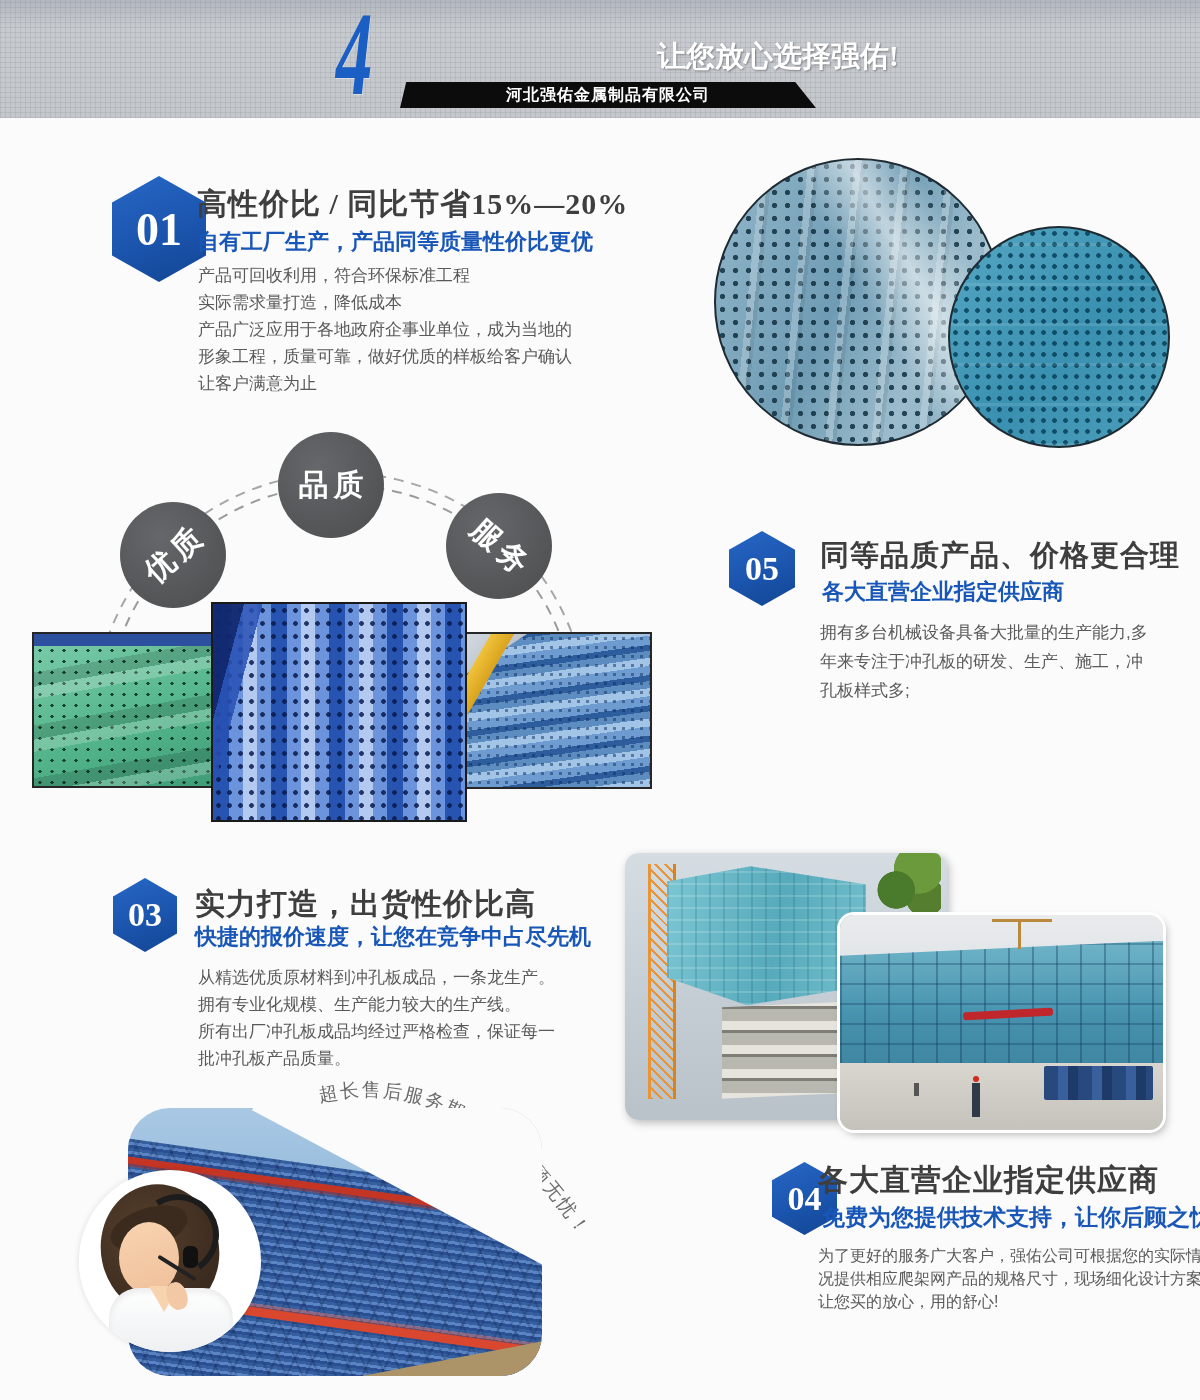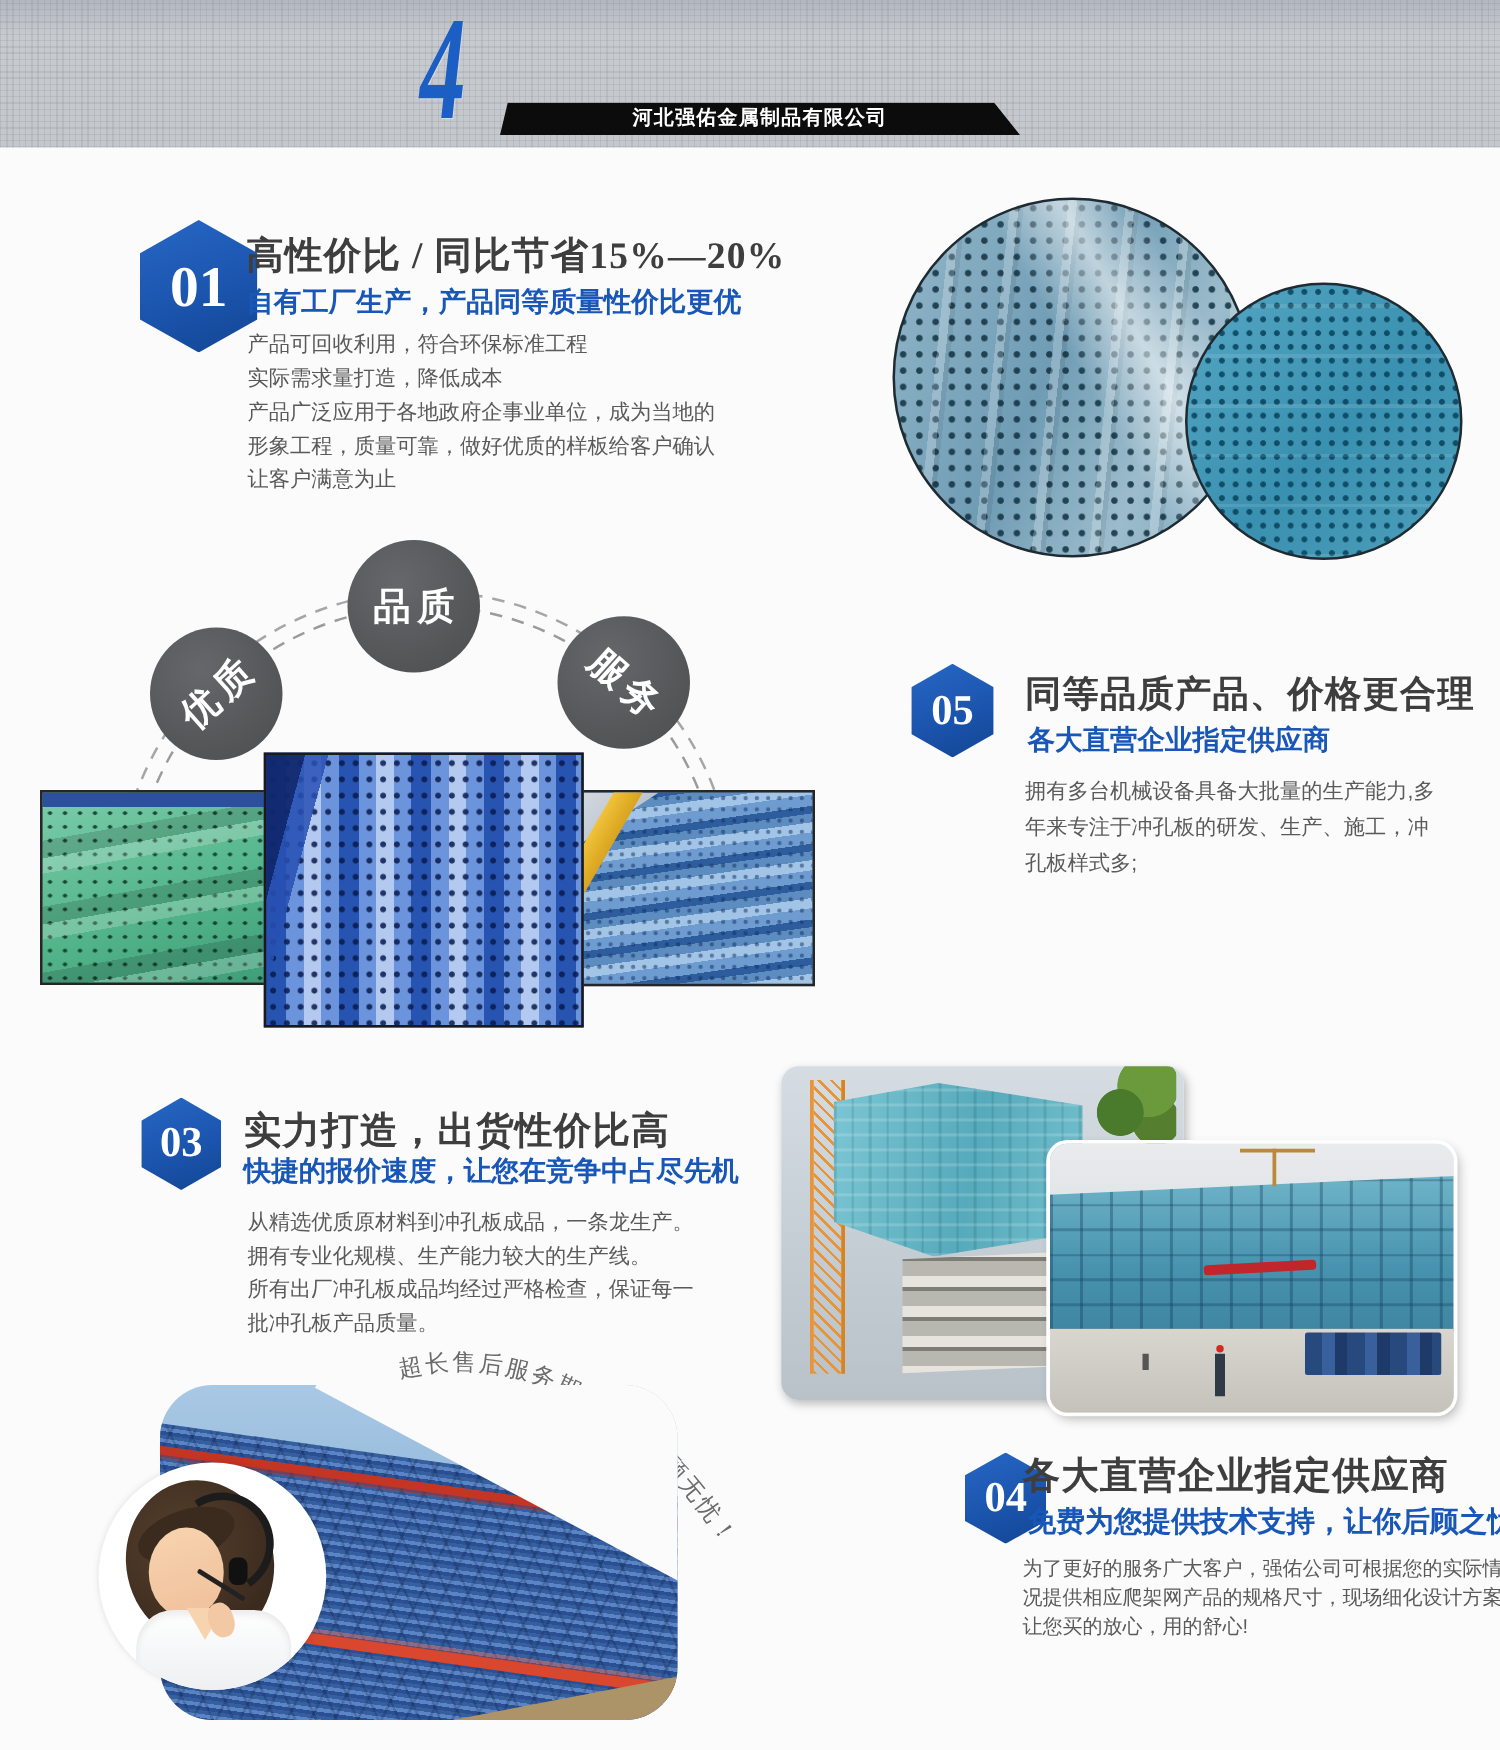--- a/index.html
+++ b/index.html
@@ -317,20 +317,21 @@
   .portrait .hand{
     position:absolute;left:88px;top:112px;width:20px;height:28px;border-radius:45%;
     background:#f3c8a4;transform:rotate(-18deg);
   }
 </style>
 </head>
 <body>
 
 <div class="abs header">
   <div class="abs big4">4</div>
+  <div class="abs header-sub">让您放心选择强佑!</div>
   <div class="abs banner">河北强佑金属制品有限公司</div>
 </div>
 
 <svg class="abs arcs" viewBox="0 0 1200 1400" xmlns="http://www.w3.org/2000/svg">
   <path d="M 119 643 A 235 235 0 0 1 565 649" fill="none" stroke="#9b9b9b" stroke-width="2" stroke-dasharray="10 8"></path>
   <path d="M 107 640 A 247 247 0 0 1 576 645" fill="none" stroke="#a6a6a6" stroke-width="2" stroke-dasharray="10 8"></path>
 </svg>
 
 <div class="abs circle-photo cp-big"></div>
 <div class="abs circle-photo cp-small"></div>

